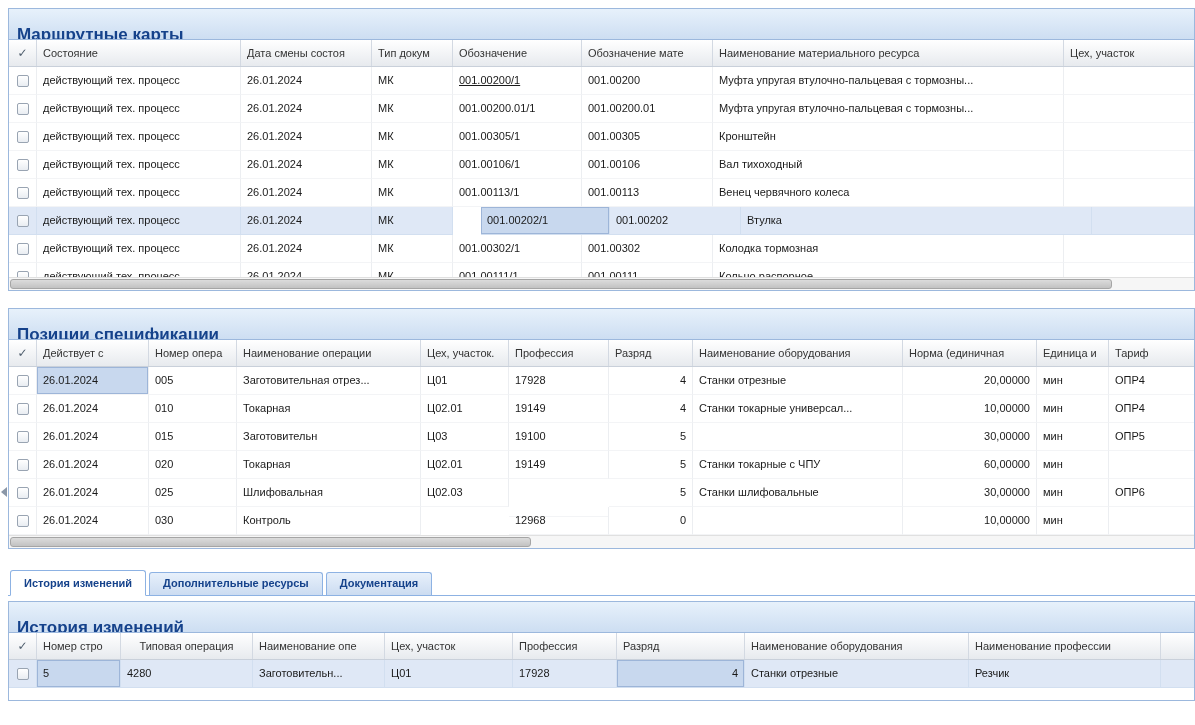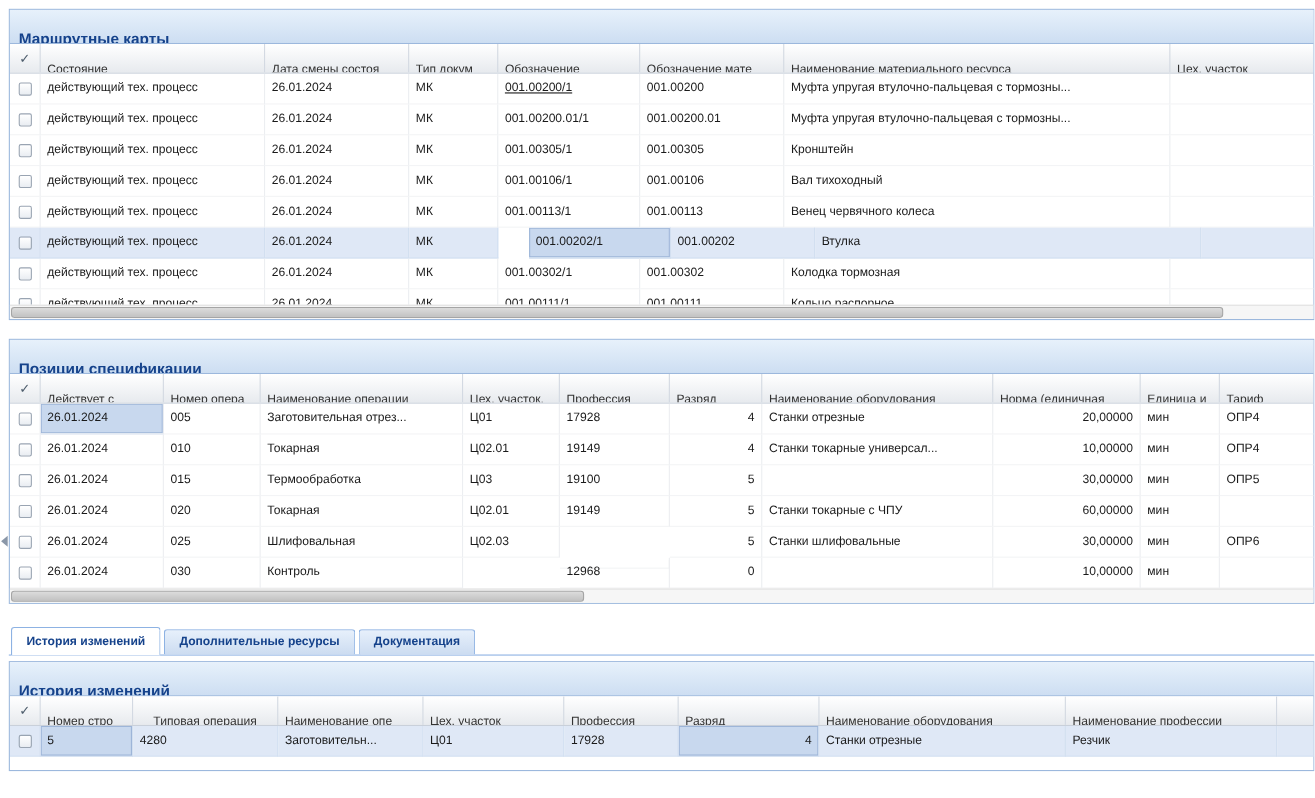--- a/index.html
+++ b/index.html
@@ -15,32 +15,32 @@
   .app { padding-top:8px; }
 
   .panel { margin-left:8px; border:1px solid var(--panel-border,#9cb8dd); background:#fff; }
   .panel-specs { margin-top:17px; }
   .panel-history { margin-top:5px; padding-bottom:12px; }
 
   .phead {
     height:22px; line-height:22px; padding:15px 8px;
     background:linear-gradient(var(--header-gradient-top,#e7f1fb), var(--header-gradient-bottom,#cddef2));
     border-bottom:1px solid var(--panel-border,#9cb8dd);
-    color:var(--panel-title,#15428b); font-weight:bold; font-size:14px;
+    color:var(--panel-title,#15428b); font-weight:bold; font-size:17px;
     white-space:nowrap; overflow:hidden;
   }
 
   .grid { overflow:hidden; }
   .ghead {
     display:flex; height:27px;
     background:linear-gradient(#ffffff,#e7eaee);
     border-bottom:1px solid #c9d0da; overflow:hidden;
   }
   .hcell {
-    flex:0 0 auto; padding:17px 6px 0;
+    flex:0 0 auto; padding:7px 6px 0;
     border-right:1px solid #d3d9e2;
     white-space:nowrap; overflow:hidden; color:#333;
   }
   .hcell.chk { width:28px; padding:6px 0 0; text-align:center; color:#4e5d6c; font-size:12px; }
 
   .gbody { overflow:hidden; }
   .grow { display:flex; height:28px; background:#fff; }
   .cell {
     flex:0 0 auto; padding:7px 6px 0;
     border-right:1px solid #eceef1; border-bottom:1px solid #f3f4f6;
@@ -260,21 +260,21 @@
             <div class="cell" style="width: 134px; text-align: right;">10,00000</div>
             <div class="cell" style="width: 72px;">мин</div>
             <div class="cell" style="width: 95px;">ОПР4</div>
           </div>
           <div class="grow">
             <div class="cell chk">
               <div class="cb"></div>
             </div>
             <div class="cell" style="width: 112px;">26.01.2024</div>
             <div class="cell" style="width: 88px;">015</div>
-            <div class="cell" style="width: 184px;">Термообработка</div>
+            <div class="cell" style="width: 184px;">Заготовительн</div>
             <div class="cell" style="width: 88px;">Ц03</div>
             <div class="cell" style="width: 100px;">19100</div>
             <div class="cell" style="width: 84px; text-align: right;">5</div>
             <div class="cell" style="width: 210px;"></div>
             <div class="cell" style="width: 134px; text-align: right;">30,00000</div>
             <div class="cell" style="width: 72px;">мин</div>
             <div class="cell" style="width: 95px;">ОПР5</div>
           </div>
           <div class="grow">
             <div class="cell chk">

